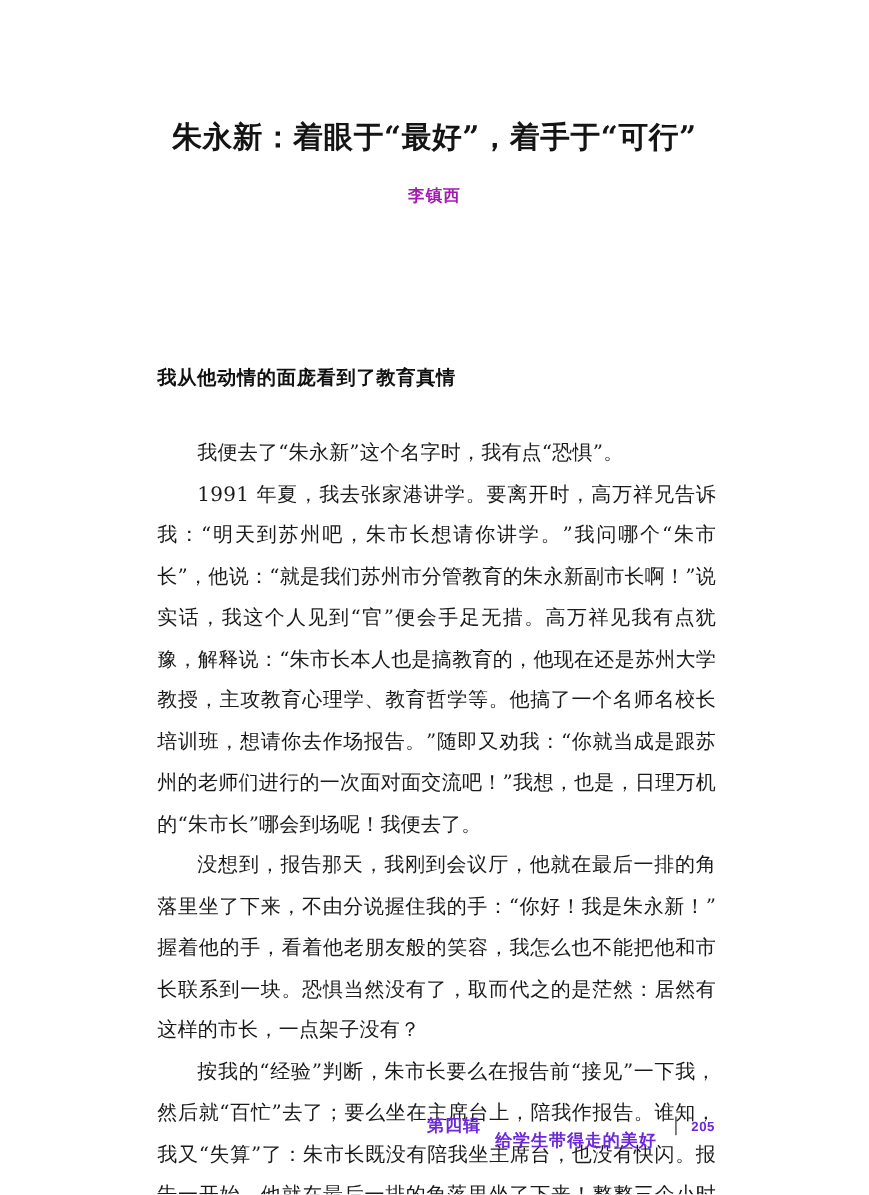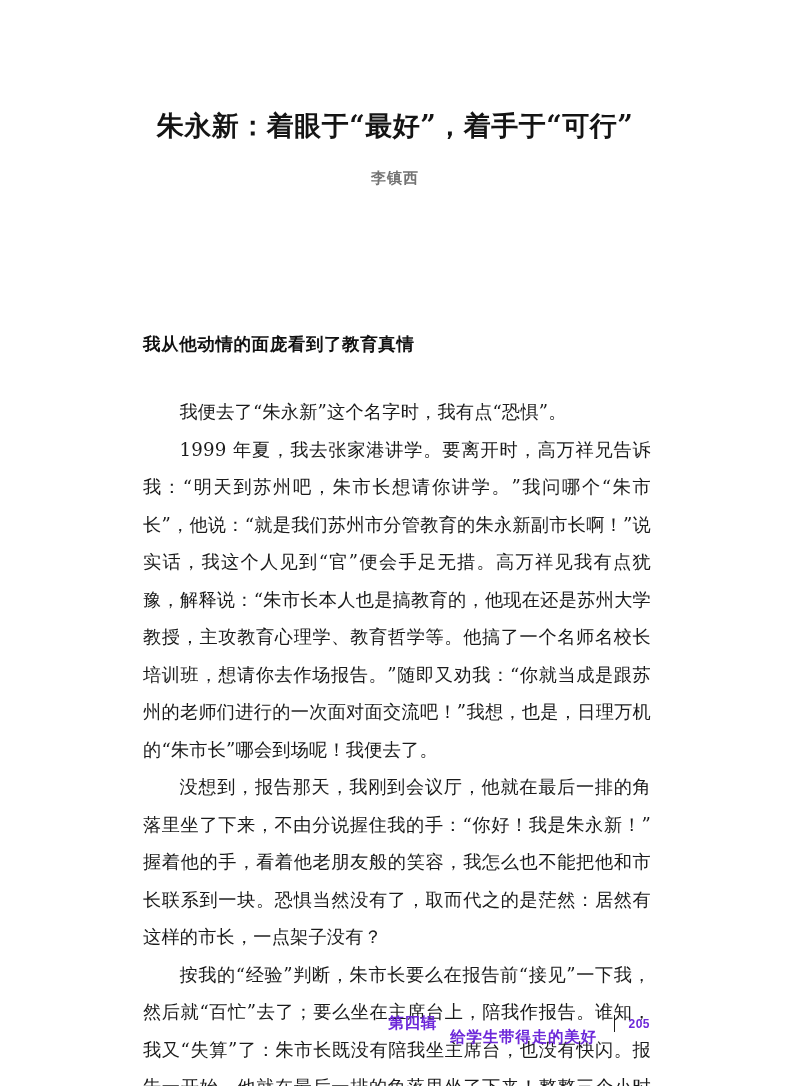--- a/index.html
+++ b/index.html
@@ -39,21 +39,21 @@
     letter-spacing: 0.5px;
     color: #141414;
     margin: 0;
     white-space: nowrap;
   }
   .article-author {
     font-family: "DejaVu Serif", "Liberation Serif", serif;
     font-weight: bold;
     font-size: 15px;
     line-height: 1.4;
-    color: #737373;
+    color: #a21caf;
     margin: 0;
     padding-top: 24px;
     letter-spacing: 1px;
   }
 
   
   .body-region {
     position: absolute;
     top: 318px;
     left: 143px;
@@ -129,21 +129,21 @@
 
   <div class="title-block">
     <h1 class="article-title">朱永新：着眼于“最好”，着手于“可行”</h1>
     <p class="article-author">李镇西</p>
   </div>
 
   <div class="body-region">
     <h2 class="section-heading">我从他动情的面庞看到了教育真情</h2>
 
     <p class="para">我便去了“朱永新”这个名字时，我有点“恐惧”。</p>
-    <p class="para">1999 年夏，我去张家港讲学。要离开时，高万祥兄告诉我：“明天到苏州吧，朱市长想请你讲学。”我问哪个“朱市长”，他说：“就是我们苏州市分管教育的朱永新副市长啊！”说实话，我这个人见到“官”便会手足无措。高万祥见我有点犹豫，解释说：“朱市长本人也是搞教育的，他现在还是苏州大学教授，主攻教育心理学、教育哲学等。他搞了一个名师名校长培训班，想请你去作场报告。”随即又劝我：“你就当成是跟苏州的老师们进行的一次面对面交流吧！”我想，也是，日理万机的“朱市长”哪会到场呢！我便去了。</p>
+    <p class="para">1991 年夏，我去张家港讲学。要离开时，高万祥兄告诉我：“明天到苏州吧，朱市长想请你讲学。”我问哪个“朱市长”，他说：“就是我们苏州市分管教育的朱永新副市长啊！”说实话，我这个人见到“官”便会手足无措。高万祥见我有点犹豫，解释说：“朱市长本人也是搞教育的，他现在还是苏州大学教授，主攻教育心理学、教育哲学等。他搞了一个名师名校长培训班，想请你去作场报告。”随即又劝我：“你就当成是跟苏州的老师们进行的一次面对面交流吧！”我想，也是，日理万机的“朱市长”哪会到场呢！我便去了。</p>
     <p class="para">没想到，报告那天，我刚到会议厅，他就在最后一排的角落里坐了下来，不由分说握住我的手：“你好！我是朱永新！”握着他的手，看着他老朋友般的笑容，我怎么也不能把他和市长联系到一块。恐惧当然没有了，取而代之的是茫然：居然有这样的市长，一点架子没有？</p>
     <p class="para">按我的“经验”判断，朱市长要么在报告前“接见”一下我，然后就“百忙”去了；要么坐在主席台上，陪我作报告。谁知，我又“失算”了：朱市长既没有陪我坐主席台，也没有快闪。报告一开始，他就在最后一排的角落里坐了下来！整整三个小时“爱心与教育”的报告中，我看到角落里，朱市长双眼潮湿。</p>
 
   </div>
 
   <div class="page-footer">
     <span class="footer-section">第四辑</span>
     <span class="footer-title">给学生带得走的美好</span>
     <span class="footer-rule"></span>
     <span class="footer-pageno">205</span>

